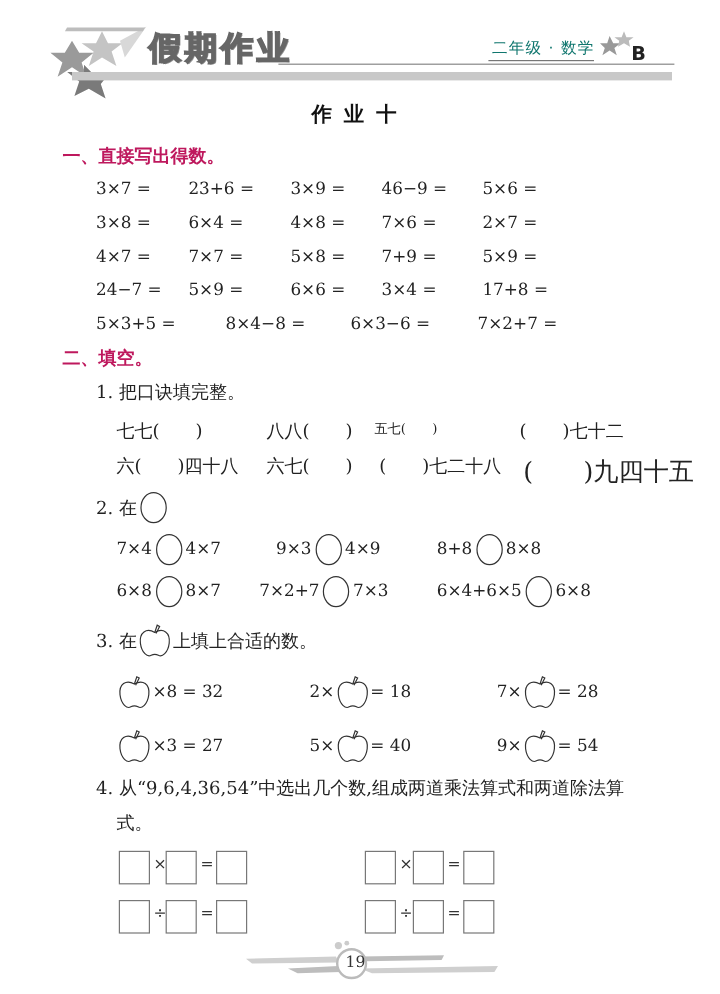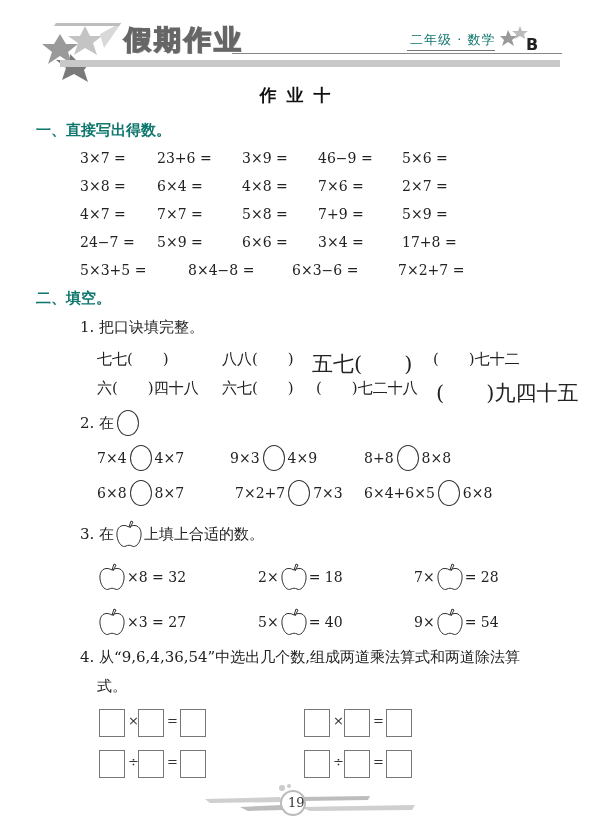--- a/index.html
+++ b/index.html
@@ -15,21 +15,21 @@
     position:absolute; left:124px; top:22px; font-family:"DejaVu Sans",sans-serif; font-weight:bold;
     font-size:27px; letter-spacing:3px; color:#fff;
     -webkit-text-stroke:1.3px #666; text-shadow:1px 1px 0 #999;
   }
   .hdr-underline { position:absolute; left:232px; top:53px; width:330px; height:1px; background:#888; }
   .hdr-grade { position:absolute; left:410px; top:31px; font-family:"DejaVu Sans",sans-serif; font-size:13px; color:#0f766e; letter-spacing:1px; }
   .hdr-grade-line { position:absolute; left:407px; top:50px; width:88px; height:1px; background:#777; }
   .hdr-b { position:absolute; left:526px; top:35px; font-family:"DejaVu Sans",sans-serif; font-weight:bold; font-size:16px; color:#222; }
   .page-title { position:absolute; left:0; width:600px; top:84px; text-align:center; font-family:"DejaVu Sans",sans-serif; font-weight:bold; font-size:17px; letter-spacing:10px; color:#111; }
 
-  .section-h { position:absolute; left:36px; font-family:"DejaVu Sans",sans-serif; font-weight:bold; font-size:15px; color:#0f766e; }
+  .section-h { position:absolute; left:52px; font-family:"DejaVu Sans",sans-serif; font-weight:bold; font-size:15px; color:#be185d; }
   .q-line { position:absolute; font-size:15px; color:#222; }
   .calc { position:absolute; font-size:14px; color:#222; white-space:nowrap; }
 
   .circle { display:inline-block; width:20px; height:24px; border:1.2px solid #333; border-radius:50%; vertical-align:middle; margin:0 3px; }
   .cmp { position:absolute; font-size:14px; white-space:nowrap; display:flex; align-items:center; }
 
   .apple-eq { position:absolute; font-size:14px; white-space:nowrap; display:flex; align-items:center; }
   .apple { width:30px; height:30px; display:inline-block; vertical-align:middle; }
 
   .box { position:absolute; width:24px; height:26px; border:1px solid #777; }
@@ -93,21 +93,21 @@
   <span class="calc" style="left:188px;top:262px">8×4−8 =</span>
   <span class="calc" style="left:292px;top:262px">6×3−6 =</span>
   <span class="calc" style="left:398px;top:262px">7×2+7 =</span>
 </div>
 
 <div class="section-h" style="top:289px">二、填空。</div>
 
 <div class="q-line" style="left:80px;top:318px">1. 把口诀填完整。</div>
 <span class="calc" style="left:97px;top:350px;font-size:15px">七七(　　)</span>
 <span class="calc" style="left:222px;top:350px;font-size:15px">八八(　　)</span>
-<span class="calc" style="left:312px;top:350px;font-size:21px">五七(　　)</span>
+<span class="calc" style="left:312px;top:350px;font-size:11px">五七(　　)</span>
 <span class="calc" style="left:433px;top:350px;font-size:15px">(　　)七十二</span>
 <span class="calc" style="left:97px;top:379px;font-size:15px">六(　　)四十八</span>
 <span class="calc" style="left:222px;top:379px;font-size:15px">六七(　　)</span>
 <span class="calc" style="left:316px;top:379px;font-size:15px">(　　)七二十八</span>
 <span class="calc" style="left:436px;top:379px;font-size:21px">(　　)九四十五</span>
 
 <div class="cmp" style="left:80px;top:410px;font-size:15px">
   <span>2. 在</span>
   <span class="circle"></span>
 </div>
@@ -125,21 +125,21 @@
 <div class="cmp" style="left:364px;top:445px">
   <span>8+8</span>
   <span class="circle"></span>
   <span>8×8</span>
 </div>
 <div class="cmp" style="left:97px;top:480px">
   <span>6×8</span>
   <span class="circle"></span>
   <span>8×7</span>
 </div>
-<div class="cmp" style="left:235px;top:480px">
+<div class="cmp" style="left:216px;top:480px">
   <span>7×2+7</span>
   <span class="circle"></span>
   <span>7×3</span>
 </div>
 <div class="cmp" style="left:364px;top:480px">
   <span>6×4+6×5</span>
   <span class="circle"></span>
   <span>6×8</span>
 </div>
 

